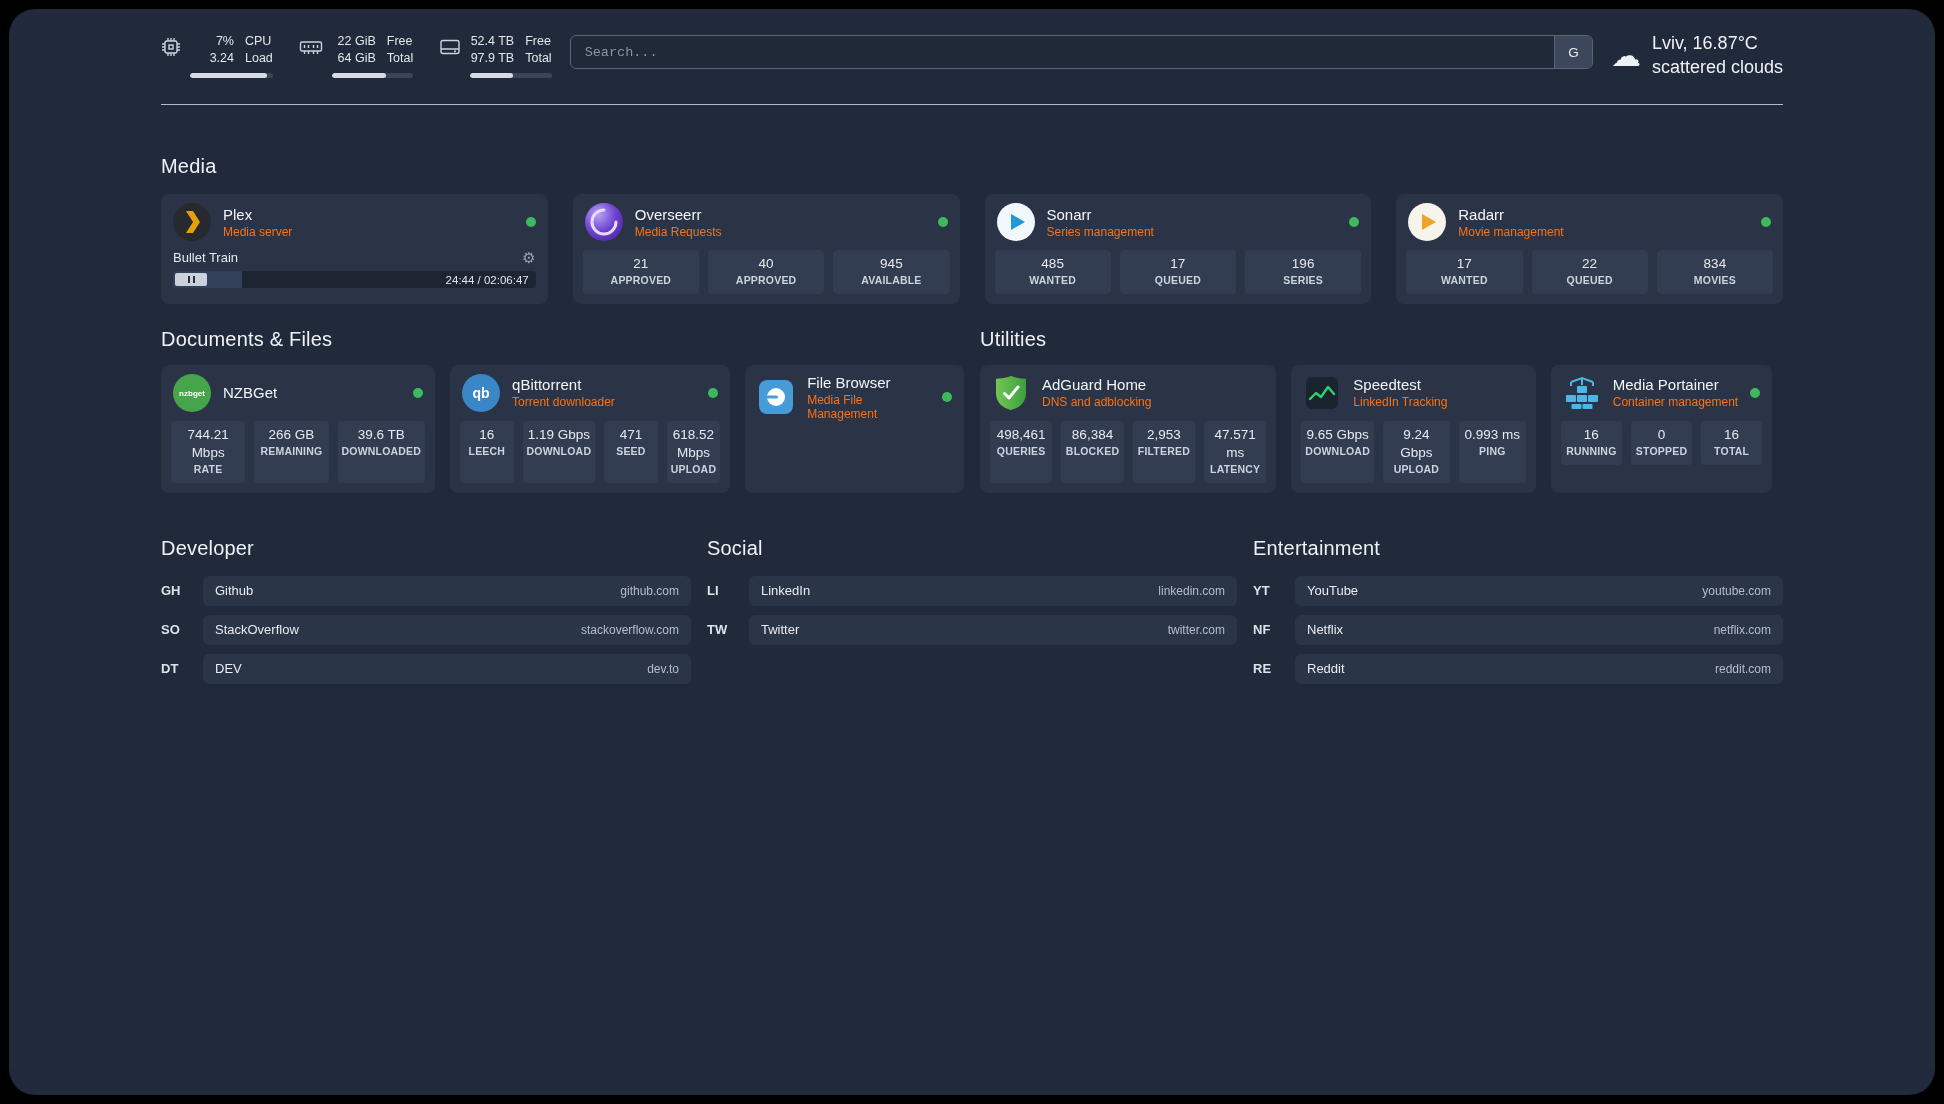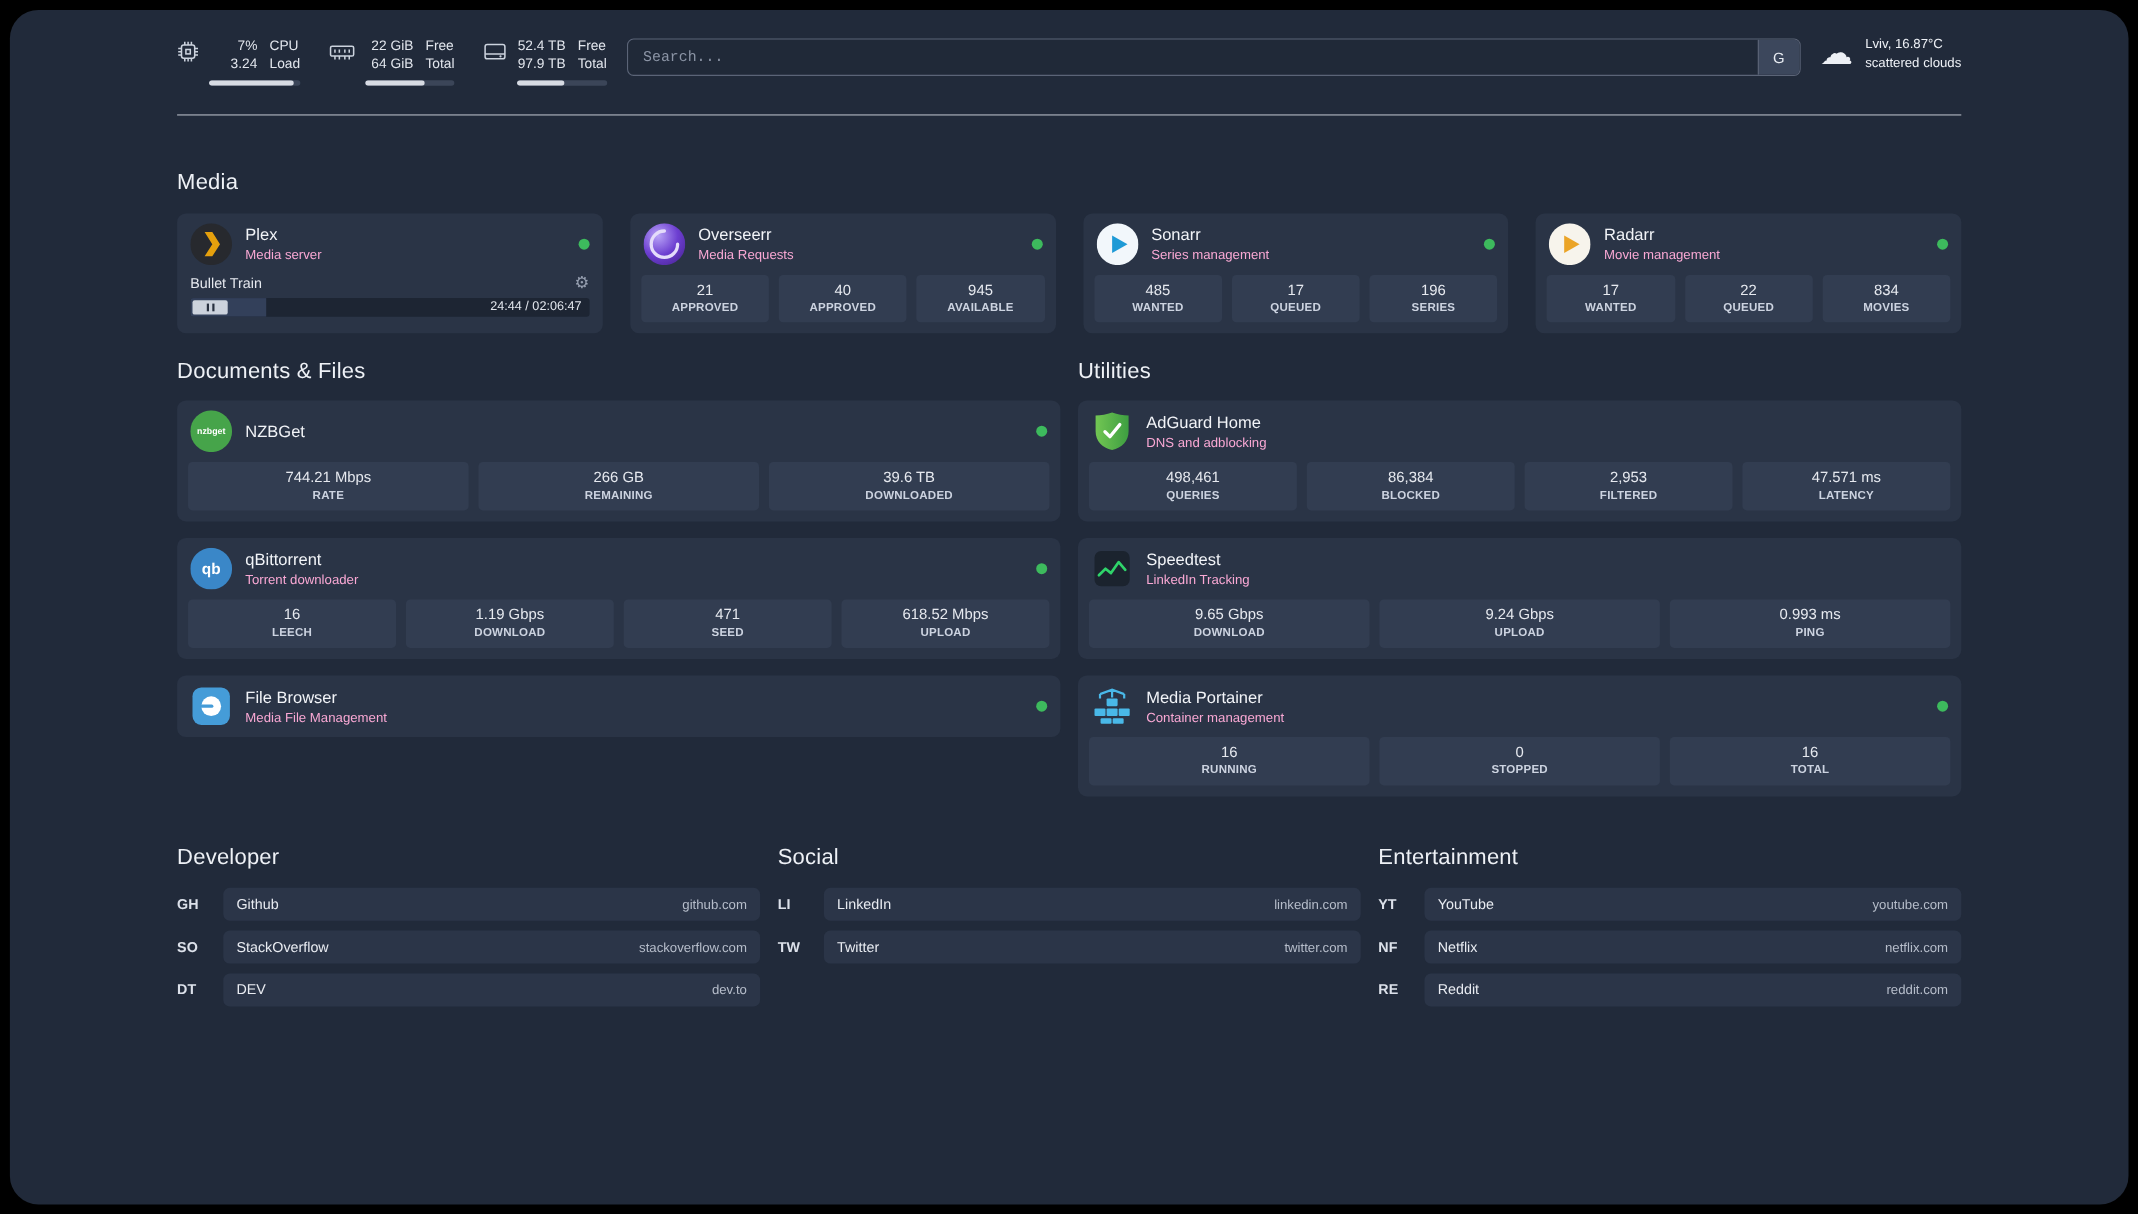--- a/index.html
+++ b/index.html
@@ -18,35 +18,35 @@
   .mon-col{display:flex;flex-direction:column;gap:1px;font-size:12.5px;line-height:1.3;color:#e2e6ed;}
   .mon-col.values{text-align:right;min-width:44px;}
   .mon-bar{margin-top:6px;height:5px;background:#3b4558;border-radius:3px;overflow:hidden;}
   .mon-fill{height:100%;background:#d7dbe3;border-radius:3px;}
   .searchbox{flex:1;display:flex;align-items:center;height:34px;margin:2px 18px 0;background:#202938;border:1px solid #5b6477;border-radius:6px;overflow:hidden;}
   .searchbox input{flex:1;height:100%;background:transparent;border:0;outline:0;padding:0 14px;color:#dfe3ea;font-size:13.5px;font-family:Liberation Mono, monospace;}
   .searchbox input::placeholder{color:#8b94a5;}
   .search-btn{width:38px;height:100%;border:0;border-left:1px solid #5b6477;background:#3c475c;color:#e8ecf2;font-size:13.5px;font-family:inherit;cursor:pointer;}
   .weather{display:flex;align-items:center;gap:11px;}
   .cloud-glyph{font-size:30px;line-height:1;color:#edf0f5;}
-  .weather-lines{display:flex;flex-direction:column;gap:3px;font-size:12px;color:#eef1f6;}
+  .weather-lines{display:flex;flex-direction:column;gap:3px;font-size:18px;color:#eef1f6;}
   .divider{margin-top:26px;border:none;height:1px;background:rgba(217,222,230,.8);}
 
   
   .section-title{font-size:20px;font-weight:500;color:#eef1f6;letter-spacing:.2px;}
   .media-section{margin-top:50px;}
   .media-grid{margin-top:16px;display:grid;grid-template-columns:repeat(4,1fr);gap:25px;}
   .columns{margin-top:24px;display:grid;grid-template-columns:1fr 1fr;gap:16px;align-items:start;}
-  .cards-stack{margin-top:14px;display:flex;flex-direction:column;gap:15px;}
+  .cards-stack{margin-top:14px;display:flex;flex-direction:row;gap:15px;}
   .card{background:#2a3446;border-radius:8px;display:flex;flex-direction:column;cursor:pointer;}
   .card-header{display:flex;align-items:center;gap:12px;padding:9px 12px;}
   .app-icon{width:38px;height:38px;flex:none;display:flex;align-items:center;justify-content:center;line-height:0;}
   .app-names{flex:1;min-width:0;display:flex;flex-direction:column;gap:2px;}
   .app-name{font-size:15px;font-weight:500;color:#f2f4f8;}
-  .app-sub{font-size:12px;color:#f9a8d4;}
+  .app-sub{font-size:12px;color:#f97316;}
   .status-dot{width:10px;height:10px;border-radius:50%;background:#3dba5d;flex:none;}
   .stats-row{display:flex;gap:9px;padding:0 10px 10px;}
   .stat{flex:1;background:#323d51;border-radius:4px;text-align:center;padding:5px 4px 6px;}
   .stat-value{font-size:13.5px;color:#e6e9ef;line-height:1.35;}
   .stat-label{font-size:10.5px;font-weight:700;color:#ccd3e0;letter-spacing:.2px;line-height:1.3;margin-top:1px;}
 
   
   .player{padding:0 12px 11px;display:flex;flex-direction:column;}
   .player-head{display:flex;align-items:center;justify-content:space-between;margin-bottom:6px;}
   .player-title{font-size:13px;color:#e6e9ef;}

